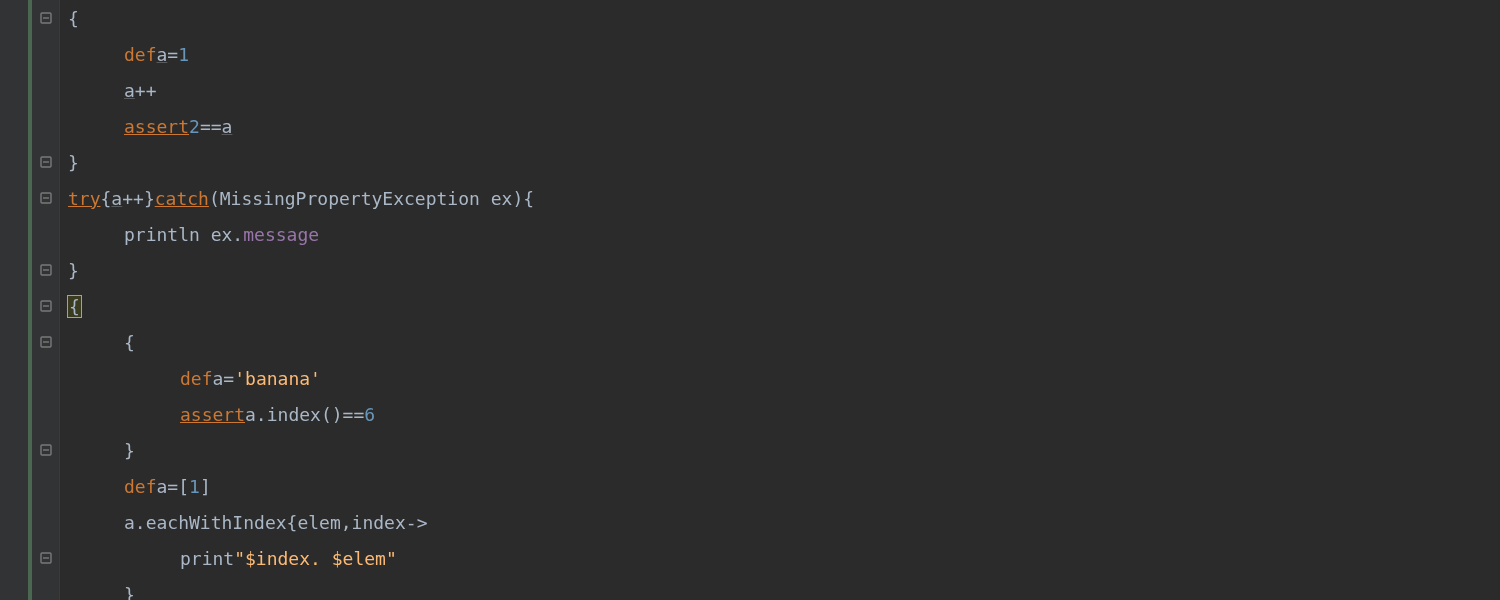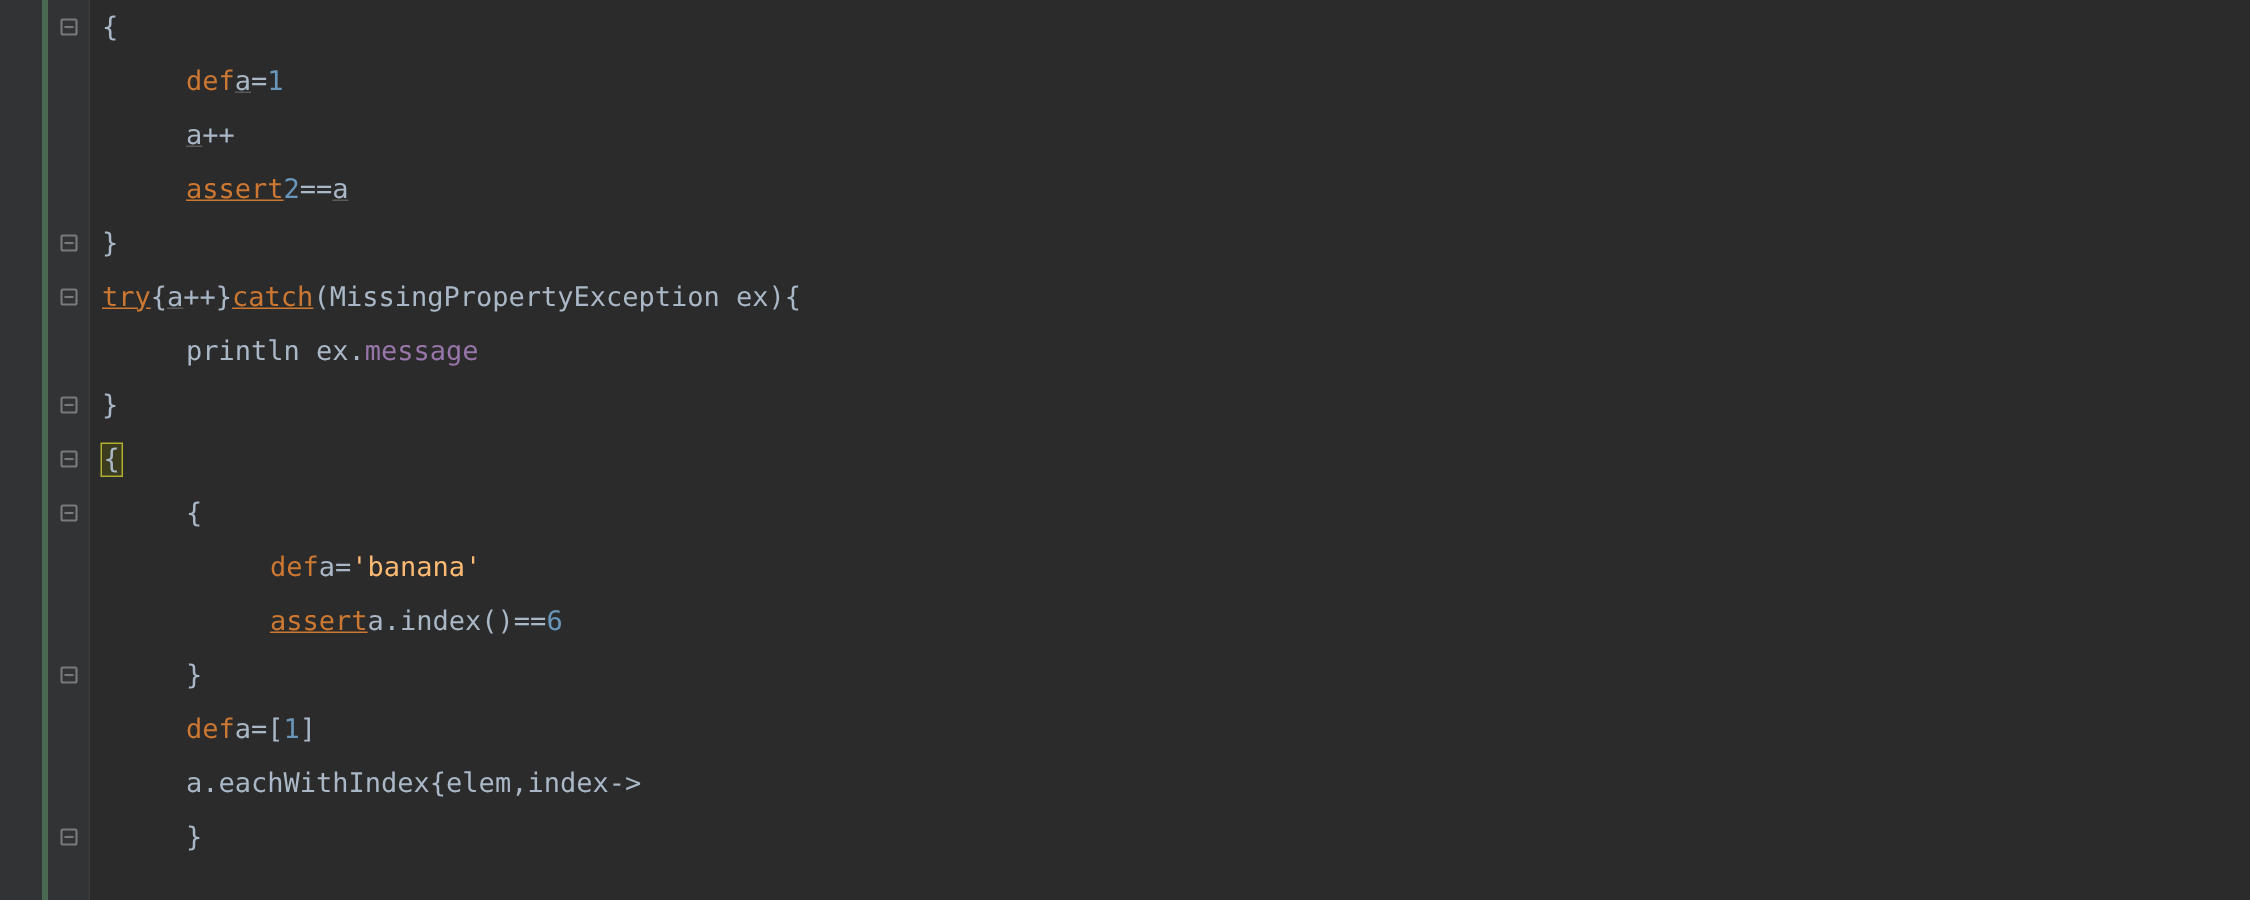--- a/index.html
+++ b/index.html
@@ -174,15 +174,16 @@
       <div class="line"><span class="tok-keyword">try</span> <span class="tok-brace">{</span><span class="tok-ident tok-under">a</span><span class="tok-op">++</span><span class="tok-brace">}</span> <span class="tok-keyword">catch</span><span class="tok-brace">(</span><span class="tok-ident">MissingPropertyException ex</span><span class="tok-brace">)</span> <span class="tok-brace">{</span></div>
       <div class="line ind1"><span class="tok-ident">println ex.</span><span class="tok-prop">message</span></div>
       <div class="line"><span class="tok-brace">}</span></div>
       <div class="line"><span class="tok-brace caret-highlight">{</span></div>
       <div class="line ind1"><span class="tok-brace">{</span></div>
       <div class="line ind2"><span class="tok-def">def</span> <span class="tok-ident">a</span> <span class="tok-op">=</span> <span class="tok-string">'banana'</span></div>
       <div class="line ind2"><span class="tok-keyword">assert</span> <span class="tok-ident">a.index()</span> <span class="tok-op">==</span> <span class="tok-num">6</span></div>
       <div class="line ind1"><span class="tok-brace">}</span></div>
       <div class="line ind1"><span class="tok-def">def</span> <span class="tok-ident">a</span> <span class="tok-op">=</span> <span class="tok-brace">[</span><span class="tok-num">1</span><span class="tok-brace">]</span></div>
       <div class="line ind1"><span class="tok-ident">a.eachWithIndex</span> <span class="tok-brace">{</span> <span class="tok-ident">elem</span><span class="tok-op">,</span> <span class="tok-ident">index</span> <span class="tok-op">-&gt;</span></div>
+      <div class="line ind2"><span class="tok-ident">print</span> <span class="tok-string">"$index. $elem"</span></div>
       <div class="line ind1"><span class="tok-brace">}</span></div>
     </div>
 </div>
 
 </body></html>

